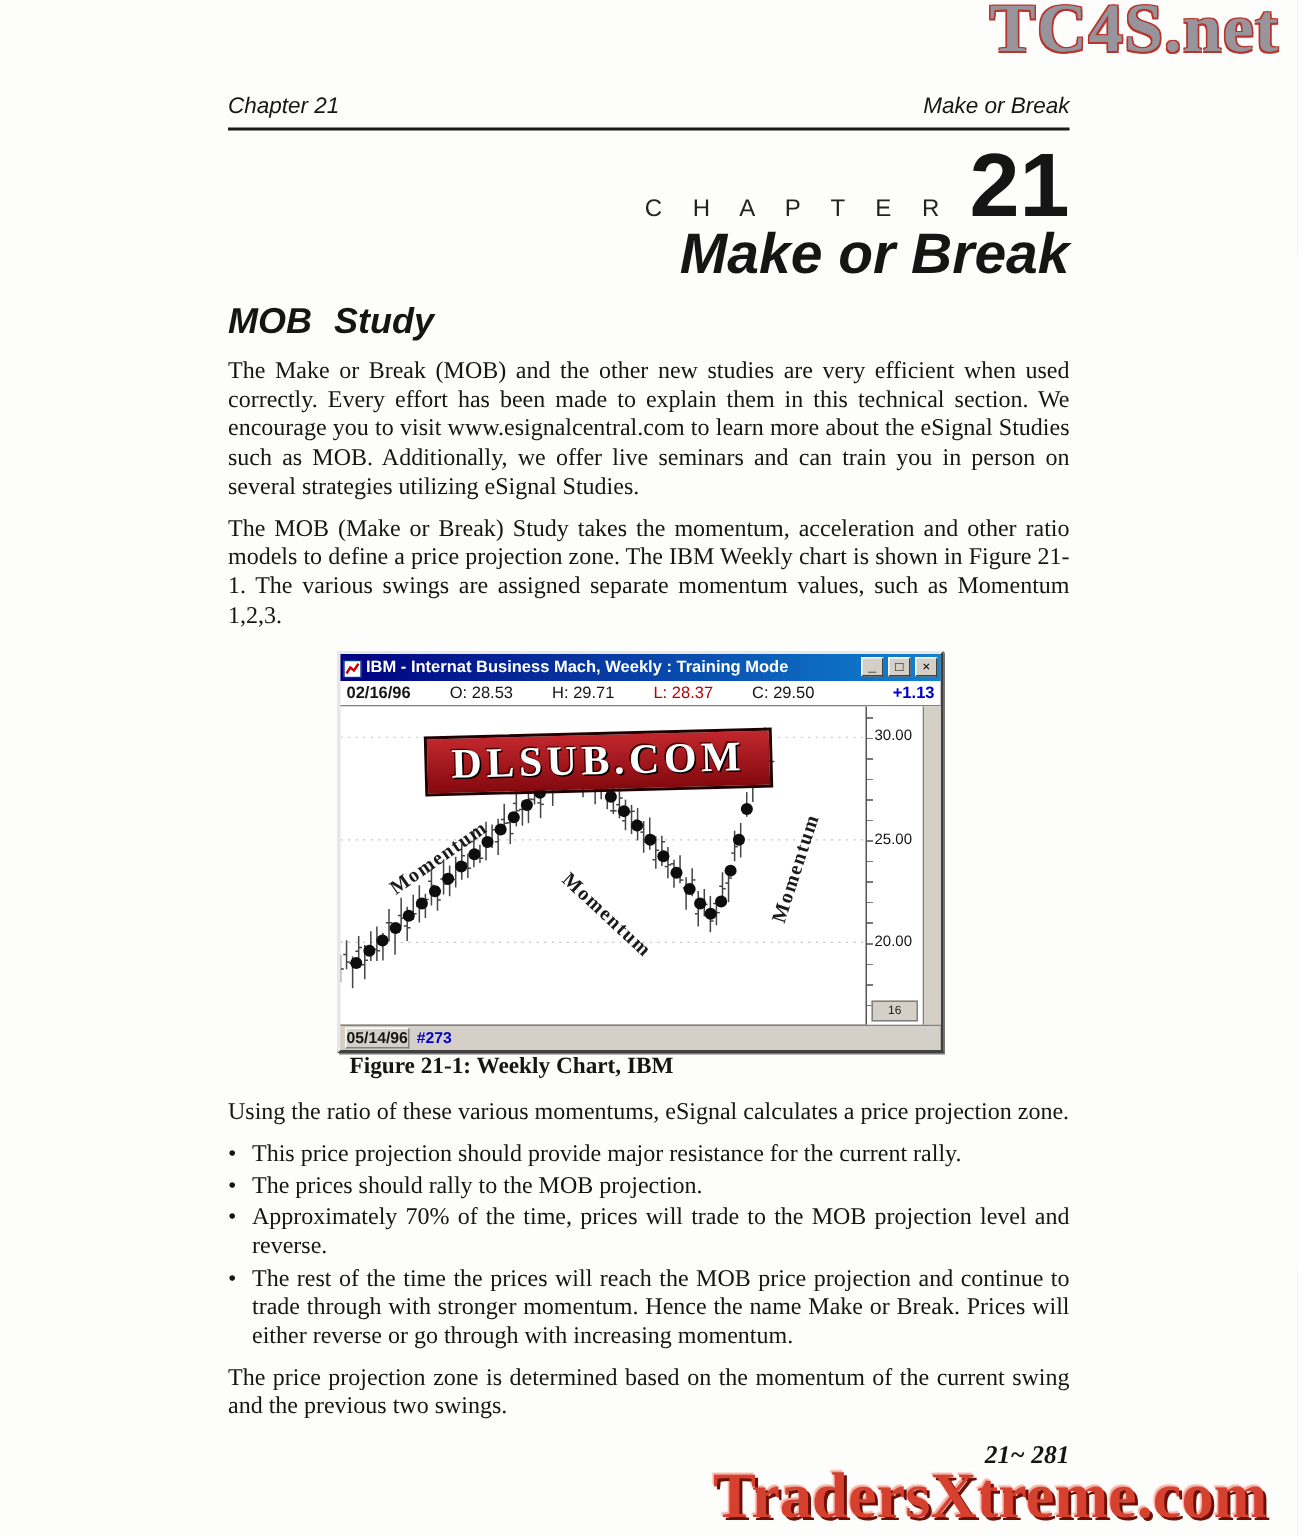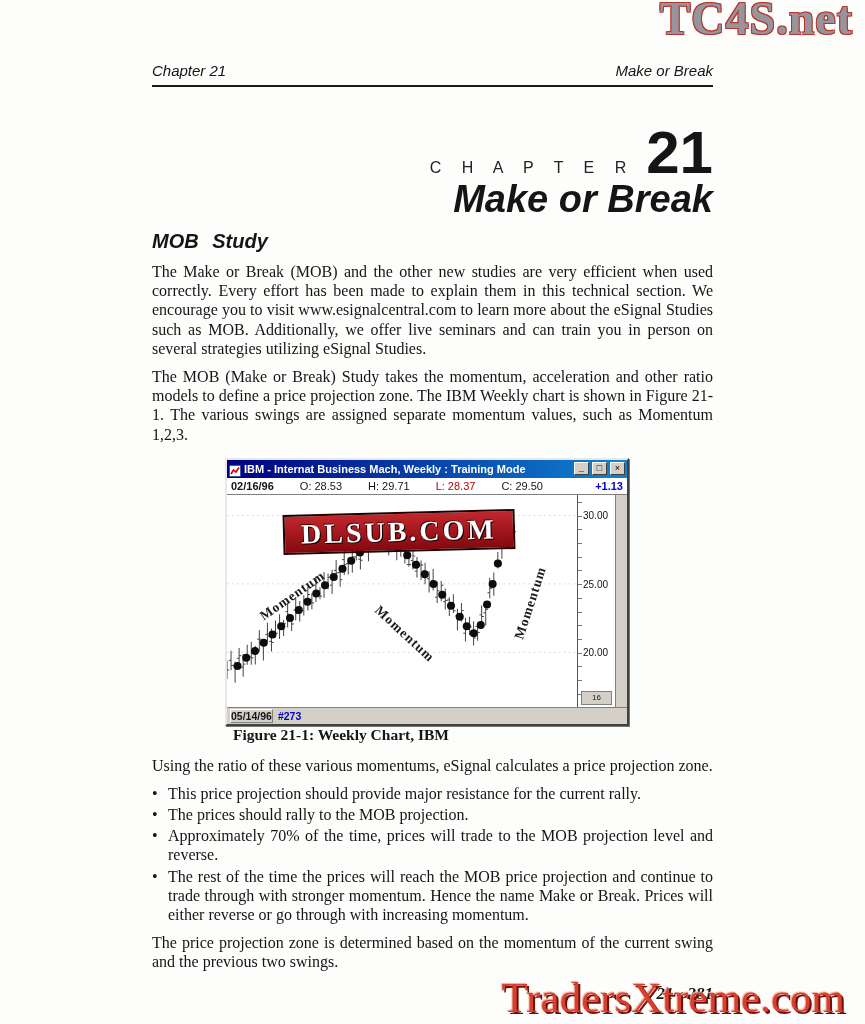--- a/index.html
+++ b/index.html
@@ -3,36 +3,36 @@
 <meta charset="utf-8">
 <style>
   html,body{margin:0;padding:0;background:#e8e8e8;}
   .page{position:relative;width:865px;height:1024px;margin:0 auto;background:#fdfdfc;overflow:hidden;
         font-family:"Liberation Serif",serif;color:#151515;}
 
   
   .wm-top{position:absolute;top:-8px;right:12px;font-family:"Liberation Serif",serif;font-weight:bold;
           font-size:46px;letter-spacing:1px;color:#97949c;
           text-shadow:1px 1px 0 #b8342c,-1px 1px 0 #b8342c,1px -1px 0 #b8342c,-1px -1px 0 #b8342c;}
-  .wm-bottom{position:absolute;bottom:2px;right:20px;font-family:"Liberation Serif",serif;font-weight:normal;
+  .wm-bottom{position:absolute;bottom:2px;right:20px;font-family:"Liberation Serif",serif;font-weight:bold;
           font-size:43px;color:#d6402f;text-shadow:2px 2px 0 #6e1007,-1px -1px 1px #f3a79a;}
 
   .content{position:absolute;left:152px;top:0;width:561px;}
 
   .running-header{display:flex;justify-content:space-between;font-family:"Liberation Sans",sans-serif;
           font-style:italic;font-size:15px;margin-top:62px;padding-bottom:6px;border-bottom:2px solid #1a1a1a;}
 
-  .chapter-line{display:flex;justify-content:flex-end;align-items:baseline;margin-top:40px;
+  .chapter-line{display:flex;justify-content:flex-end;align-items:baseline;margin-top:11px;
           font-family:"Liberation Sans",sans-serif;}
   .chapter-word{font-size:16px;letter-spacing:8px;color:#222;}
   .chapter-num{font-size:60px;font-weight:bold;margin-left:12px;line-height:.85;}
   .chapter-title{text-align:right;font-family:"Liberation Sans",sans-serif;font-style:italic;font-weight:bold;
           font-size:38px;margin-top:2px;line-height:1;}
   .section-title{font-family:"Liberation Sans",sans-serif;font-style:italic;font-weight:bold;
-          font-size:20px;margin-top:12px;word-spacing:8px;}
+          font-size:24px;margin-top:12px;word-spacing:8px;}
 
   p.body{font-size:16px;line-height:1.2;text-align:justify;margin:9px 0;}
   .bullet-row{display:flex;font-size:16px;line-height:1.2;margin:2px 0;}
   .bullet-glyph{width:16px;flex:none;}
   .bullet-text{flex:1;text-align:justify;}
   .page-number{text-align:right;font-style:italic;font-weight:bold;font-size:17px;margin-top:12px;}
   .figure-caption{font-weight:bold;font-size:15.5px;margin:0 0 12px 81px;}
 
   
   .chart-window{width:400px;margin:14px 0 0 73px;background:#d4d0c8;

